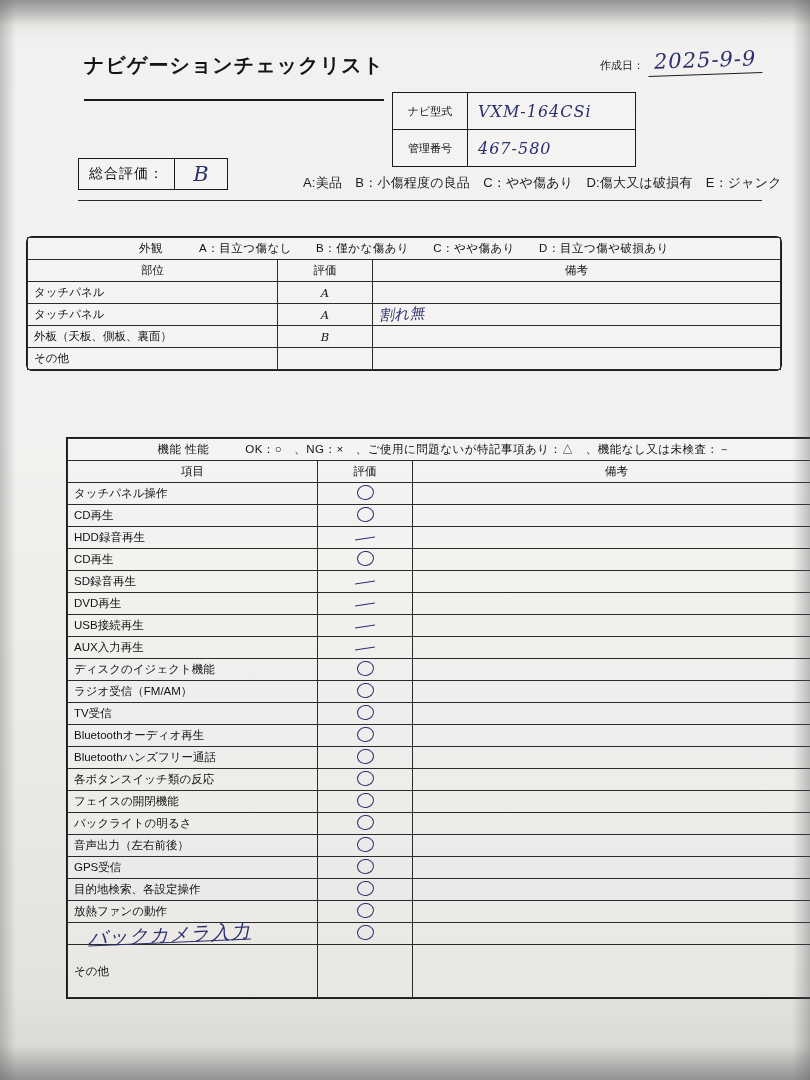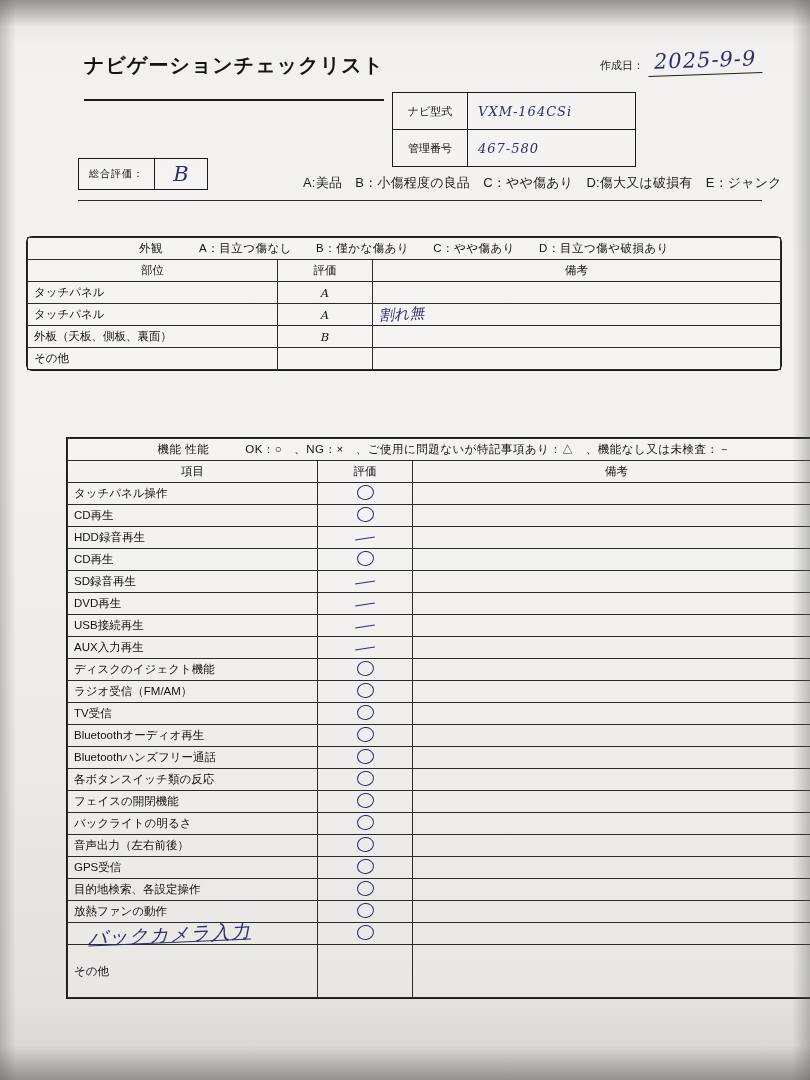--- a/index.html
+++ b/index.html
@@ -94,39 +94,39 @@
     border: 1.2px solid #1a1a1a;
     height: 20px;
     padding: 8px 4px;
     font-size: 11px;
     color: #111;
   }
   .model-table td.k { width: 66px; text-align: center; }
   .model-table td.v {
     font-family: "DejaVu Serif", serif;
     font-style: italic;
-    font-size: 13px;
+    font-size: 16px;
     color: #2b2f6e;
     letter-spacing: 1px;
     padding-left: 10px;
   }
 
   
   .overall {
     position: absolute;
     left: 78px;
     top: 158px;
     border: 1.8px solid #1a1a1a;
     height: 30px;
     display: flex;
     align-items: center;
     background: rgba(255,255,255,0.2);
   }
   .overall .lab {
-    font-size: 10px;
+    font-size: 14px;
     padding: 0 10px;
     color: #111;
     letter-spacing: 1px;
   }
   .overall .val {
     border-left: 1.6px solid #1a1a1a;
     width: 52px;
     height: 100%;
     display: flex;
     align-items: center;

